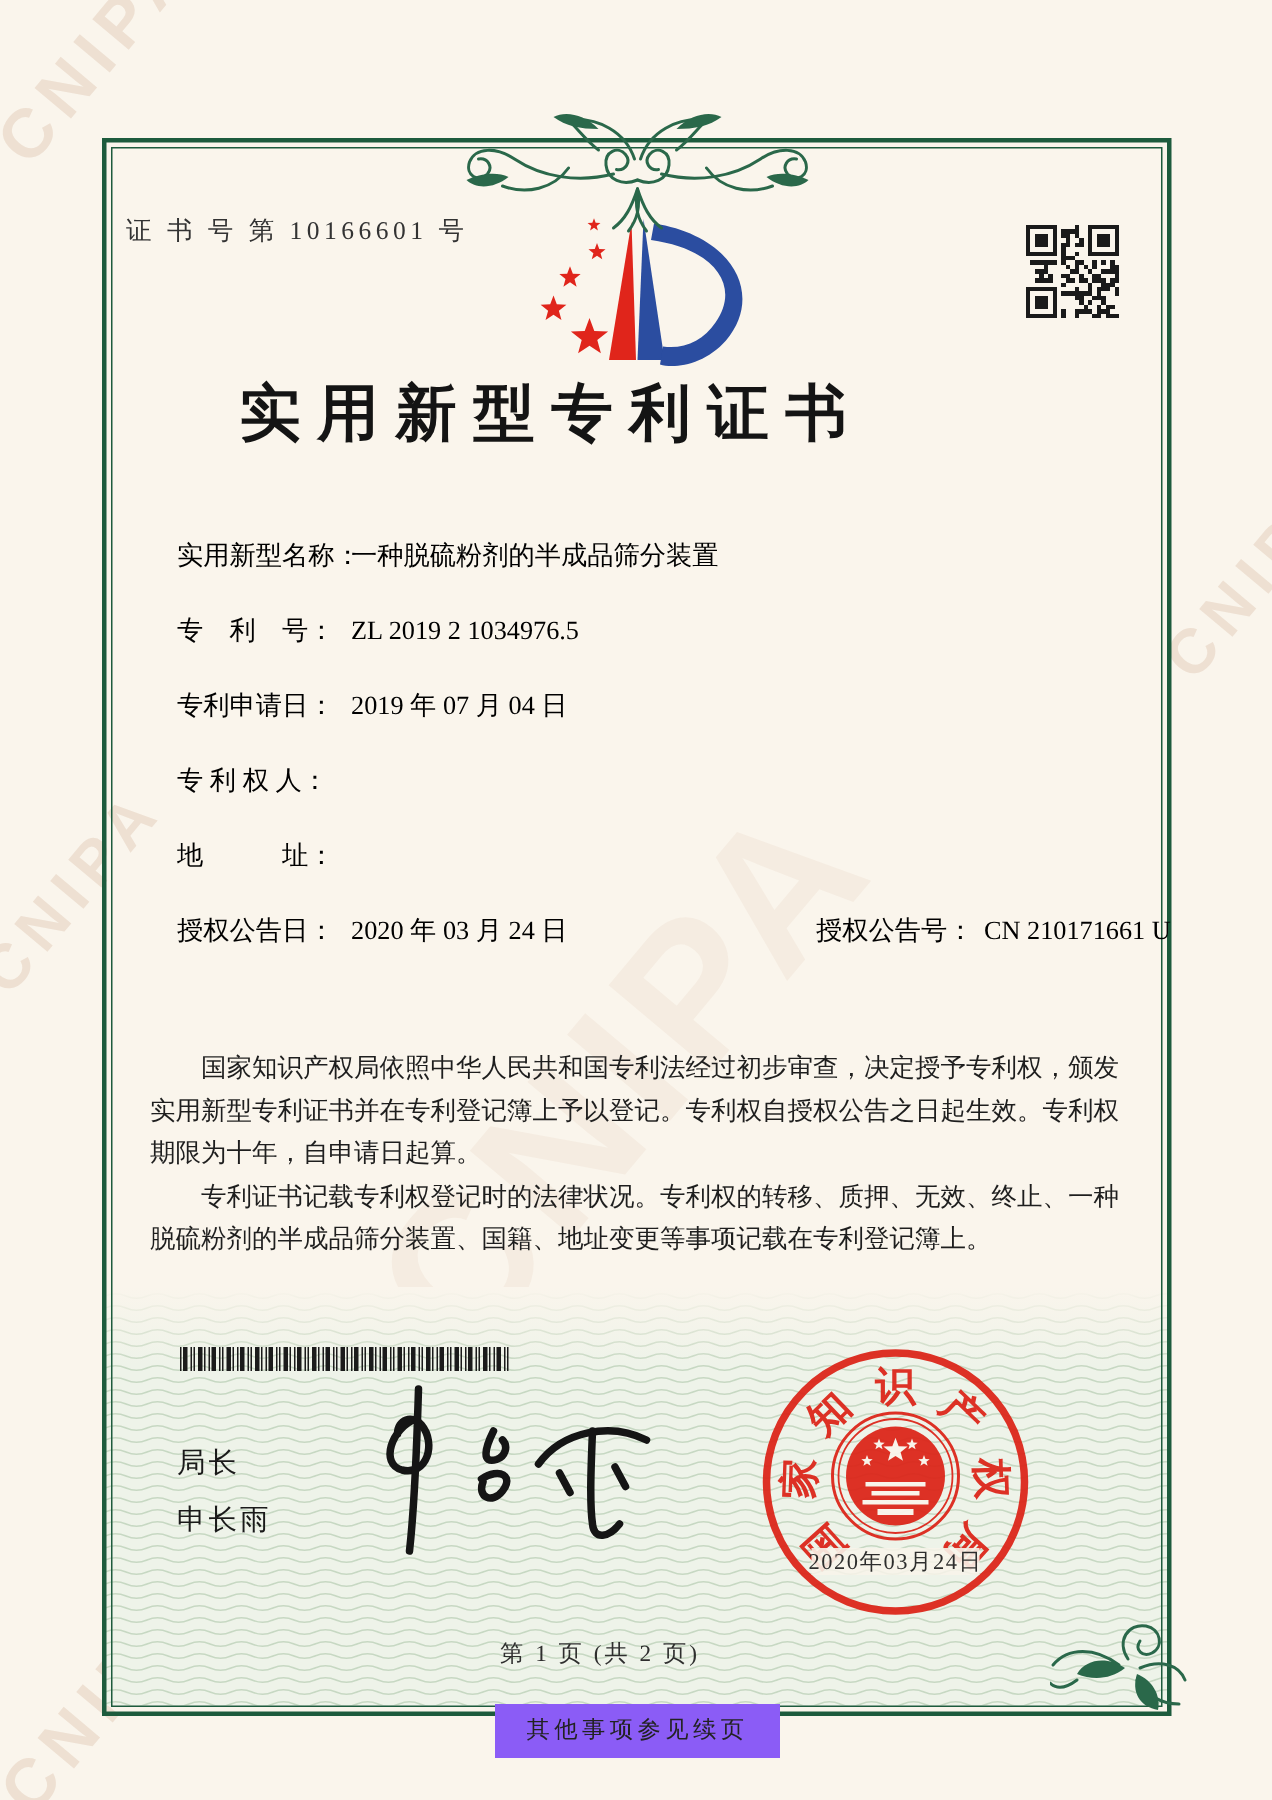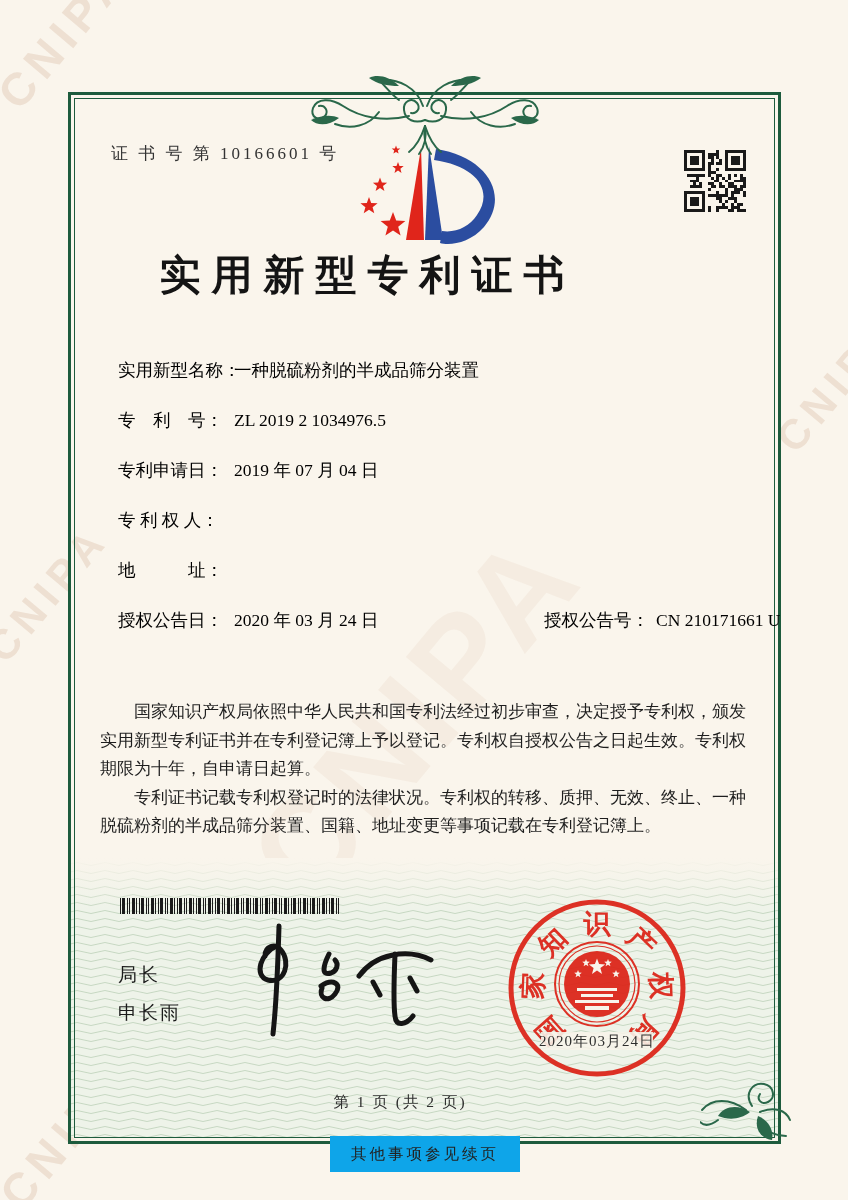--- a/index.html
+++ b/index.html
@@ -18,21 +18,21 @@
   .wm-big{color:rgba(196,152,118,0.09);}
   
   #band{left:70px;top:858px;width:708px;height:279px;z-index:2;background:#eef3e9;}
   #band-fade{position:absolute;left:0;top:0;width:100%;height:52px;
     background:linear-gradient(#faf5ec,rgba(250,245,236,0));}
   
   #frame{left:68px;top:92px;width:707px;height:1046px;border:3px solid #1d5b3d;z-index:3;pointer-events:none;}
   #frame-inner{position:absolute;left:3px;top:3px;right:3px;bottom:3px;border:1px solid #1d5b3d;}
   .content{z-index:4;}
   
-  #cert-no{left:111px;top:142px;font-size:17px;letter-spacing:3px;color:#333;}
+  #cert-no{left:84px;top:142px;font-size:17px;letter-spacing:3px;color:#333;}
   #title{left:0;top:248px;width:724px;text-align:center;font-size:41px;font-weight:bold;
     letter-spacing:11px;text-indent:11px;color:#141414;}
   
   #fields{left:118px;top:356px;width:600px;font-size:17.5px;color:#000000;}
   .frow{display:flex;height:28px;line-height:28px;margin-bottom:22px;white-space:nowrap;}
   .flabel{width:116px;flex:none;}
   .fvalue{}
   .fvalue-fixed{width:214px;flex:none;}
   .flabel2{width:112px;flex:none;margin-left:96px;}
   
@@ -44,21 +44,21 @@
   #officer-title{left:118px;top:962px;font-size:19px;color:#1a1a1a;letter-spacing:2px;}
   #officer-name{left:118px;top:1000px;font-size:19px;color:#1a1a1a;letter-spacing:2px;}
   #signature{left:235px;top:918px;z-index:5;}
   
   #seal{left:505px;top:896px;z-index:6;opacity:0.93;}
   .seal-char{font-family:"Liberation Serif","DejaVu Serif",serif;font-weight:bold;
     font-size:27px;fill:#dc2317;text-anchor:middle;}
   .seal-date{font-size:15px;fill:#1f1f1f;text-anchor:middle;letter-spacing:1px;}
   
   #page-indicator{left:300px;top:1092px;width:200px;text-align:center;font-size:15.5px;color:#2e2e2e;letter-spacing:2px;}
-  #note-box{left:330px;top:1136px;width:190px;height:36px;background:#0ea5e9;z-index:5;
+  #note-box{left:330px;top:1136px;width:190px;height:36px;background:#8b5cf6;z-index:5;
     text-align:center;line-height:36px;font-size:15.5px;color:#222;letter-spacing:3px;}
   .orn{z-index:5;pointer-events:none;}
 </style>
 </head>
 <body>
 
 <div class="wm" style="left:-24px;top:8px;font-size:46px;">CNIPA</div>
 <div class="wm" style="left:756px;top:360px;font-size:42px;">CNIPA</div>
 <div class="wm" style="left:-34px;top:570px;font-size:42px;">CNIPA</div>
 <div class="wm" style="left:-22px;top:1108px;font-size:46px;">CNIPA</div>

